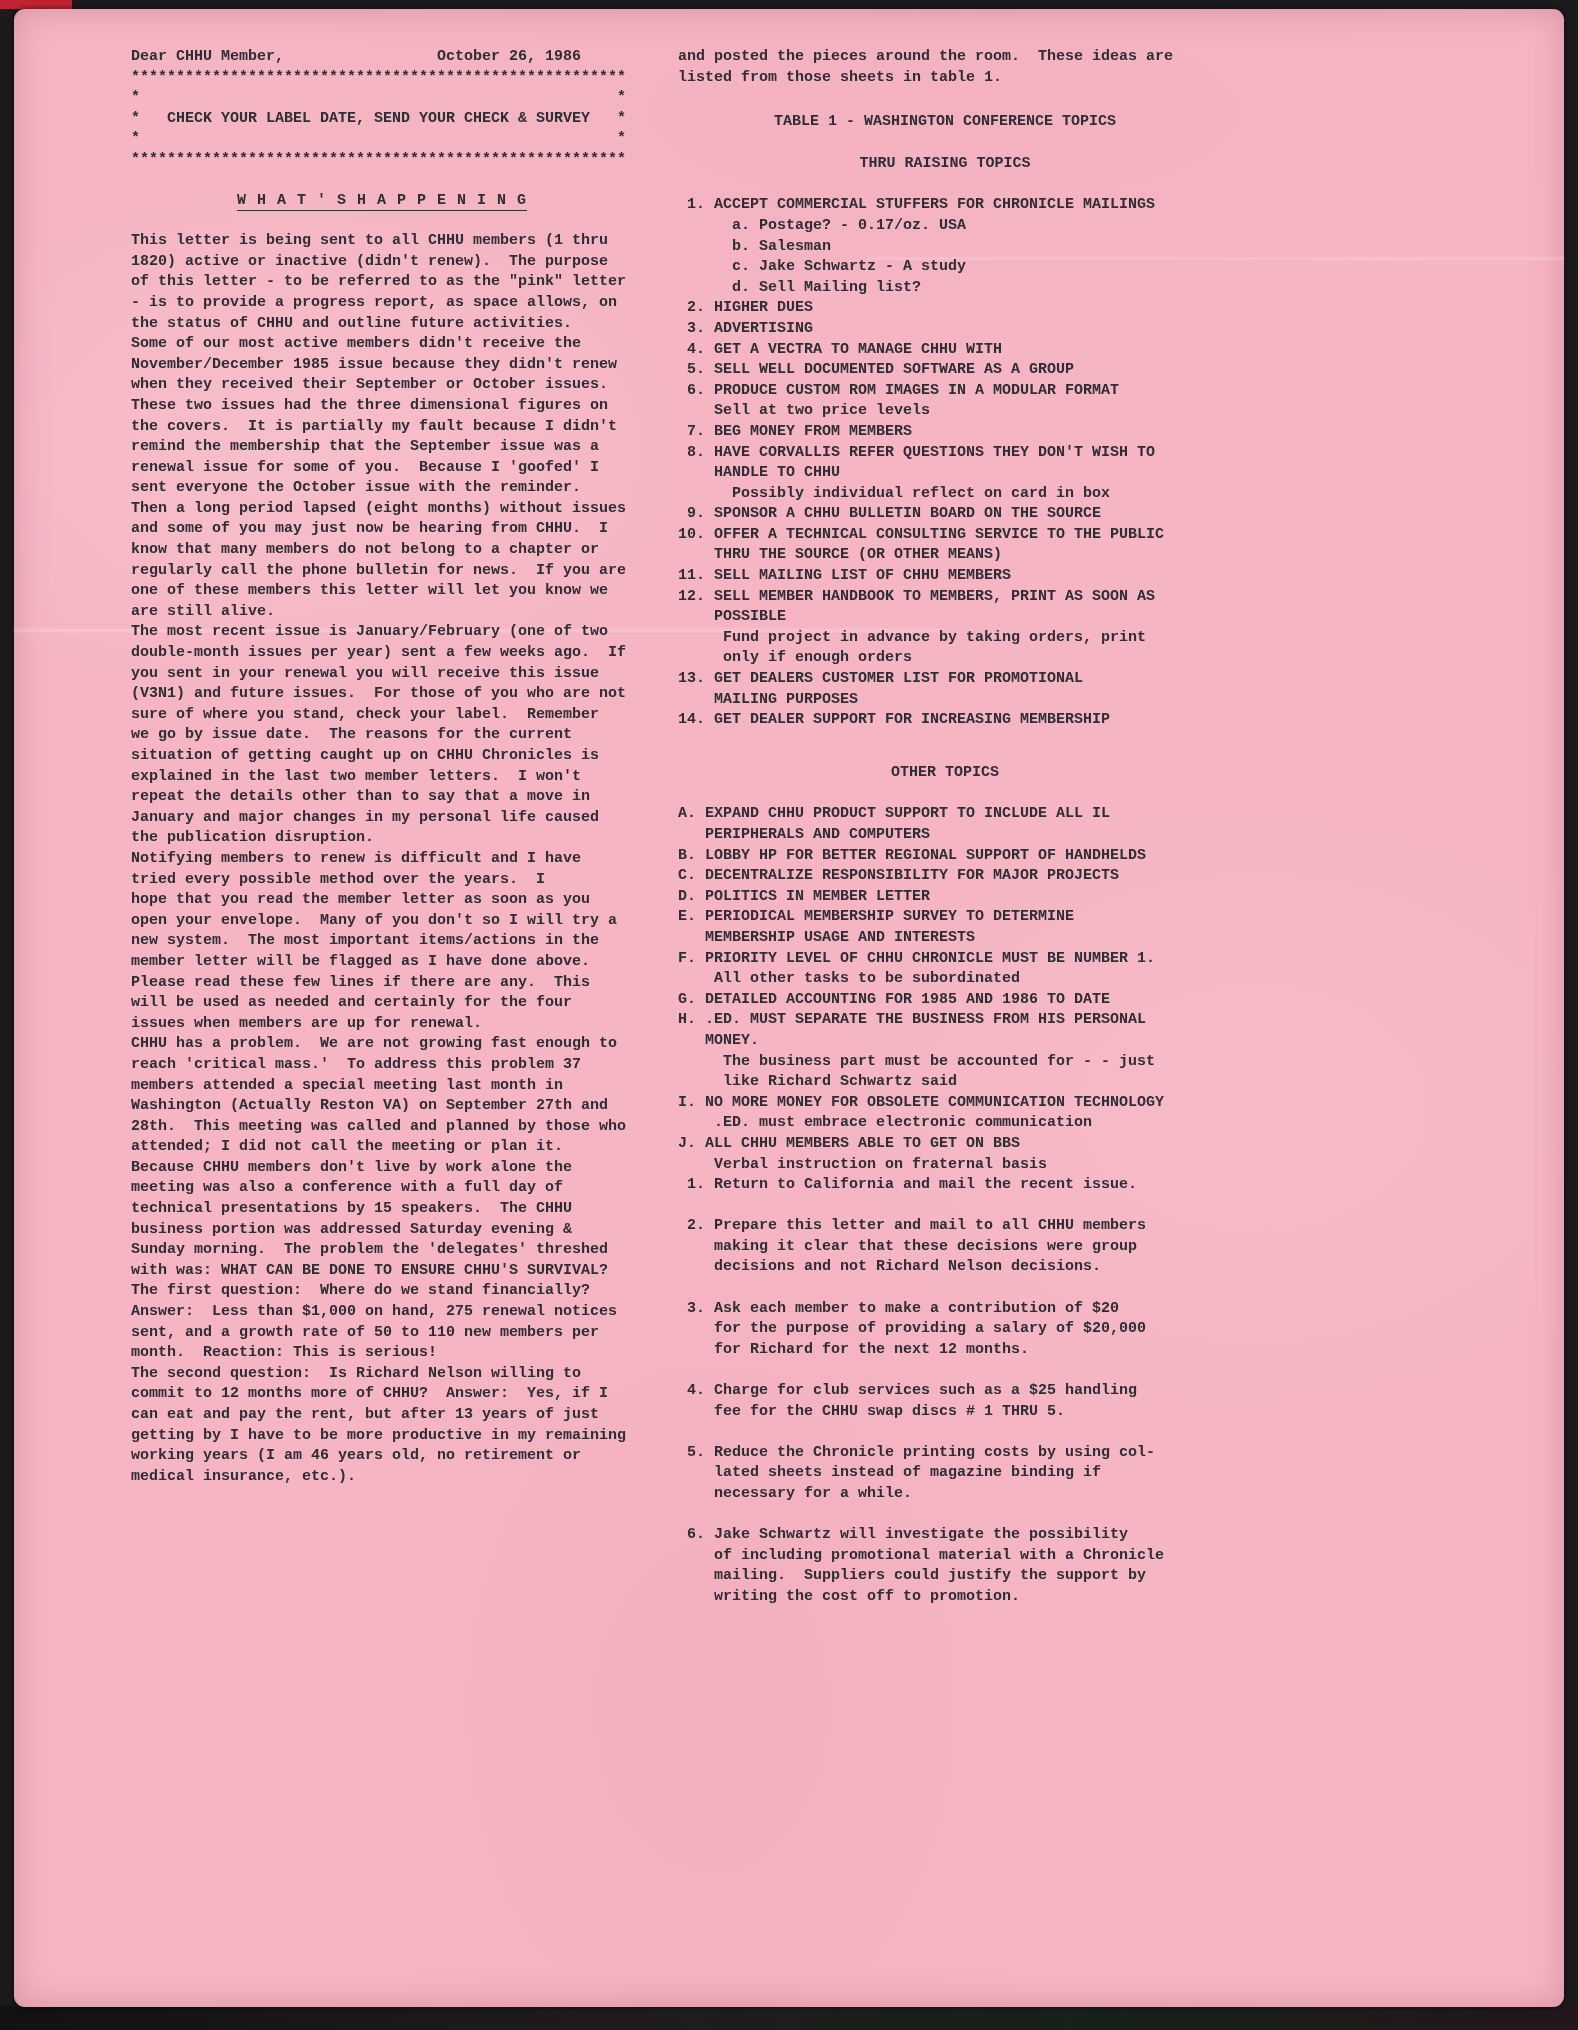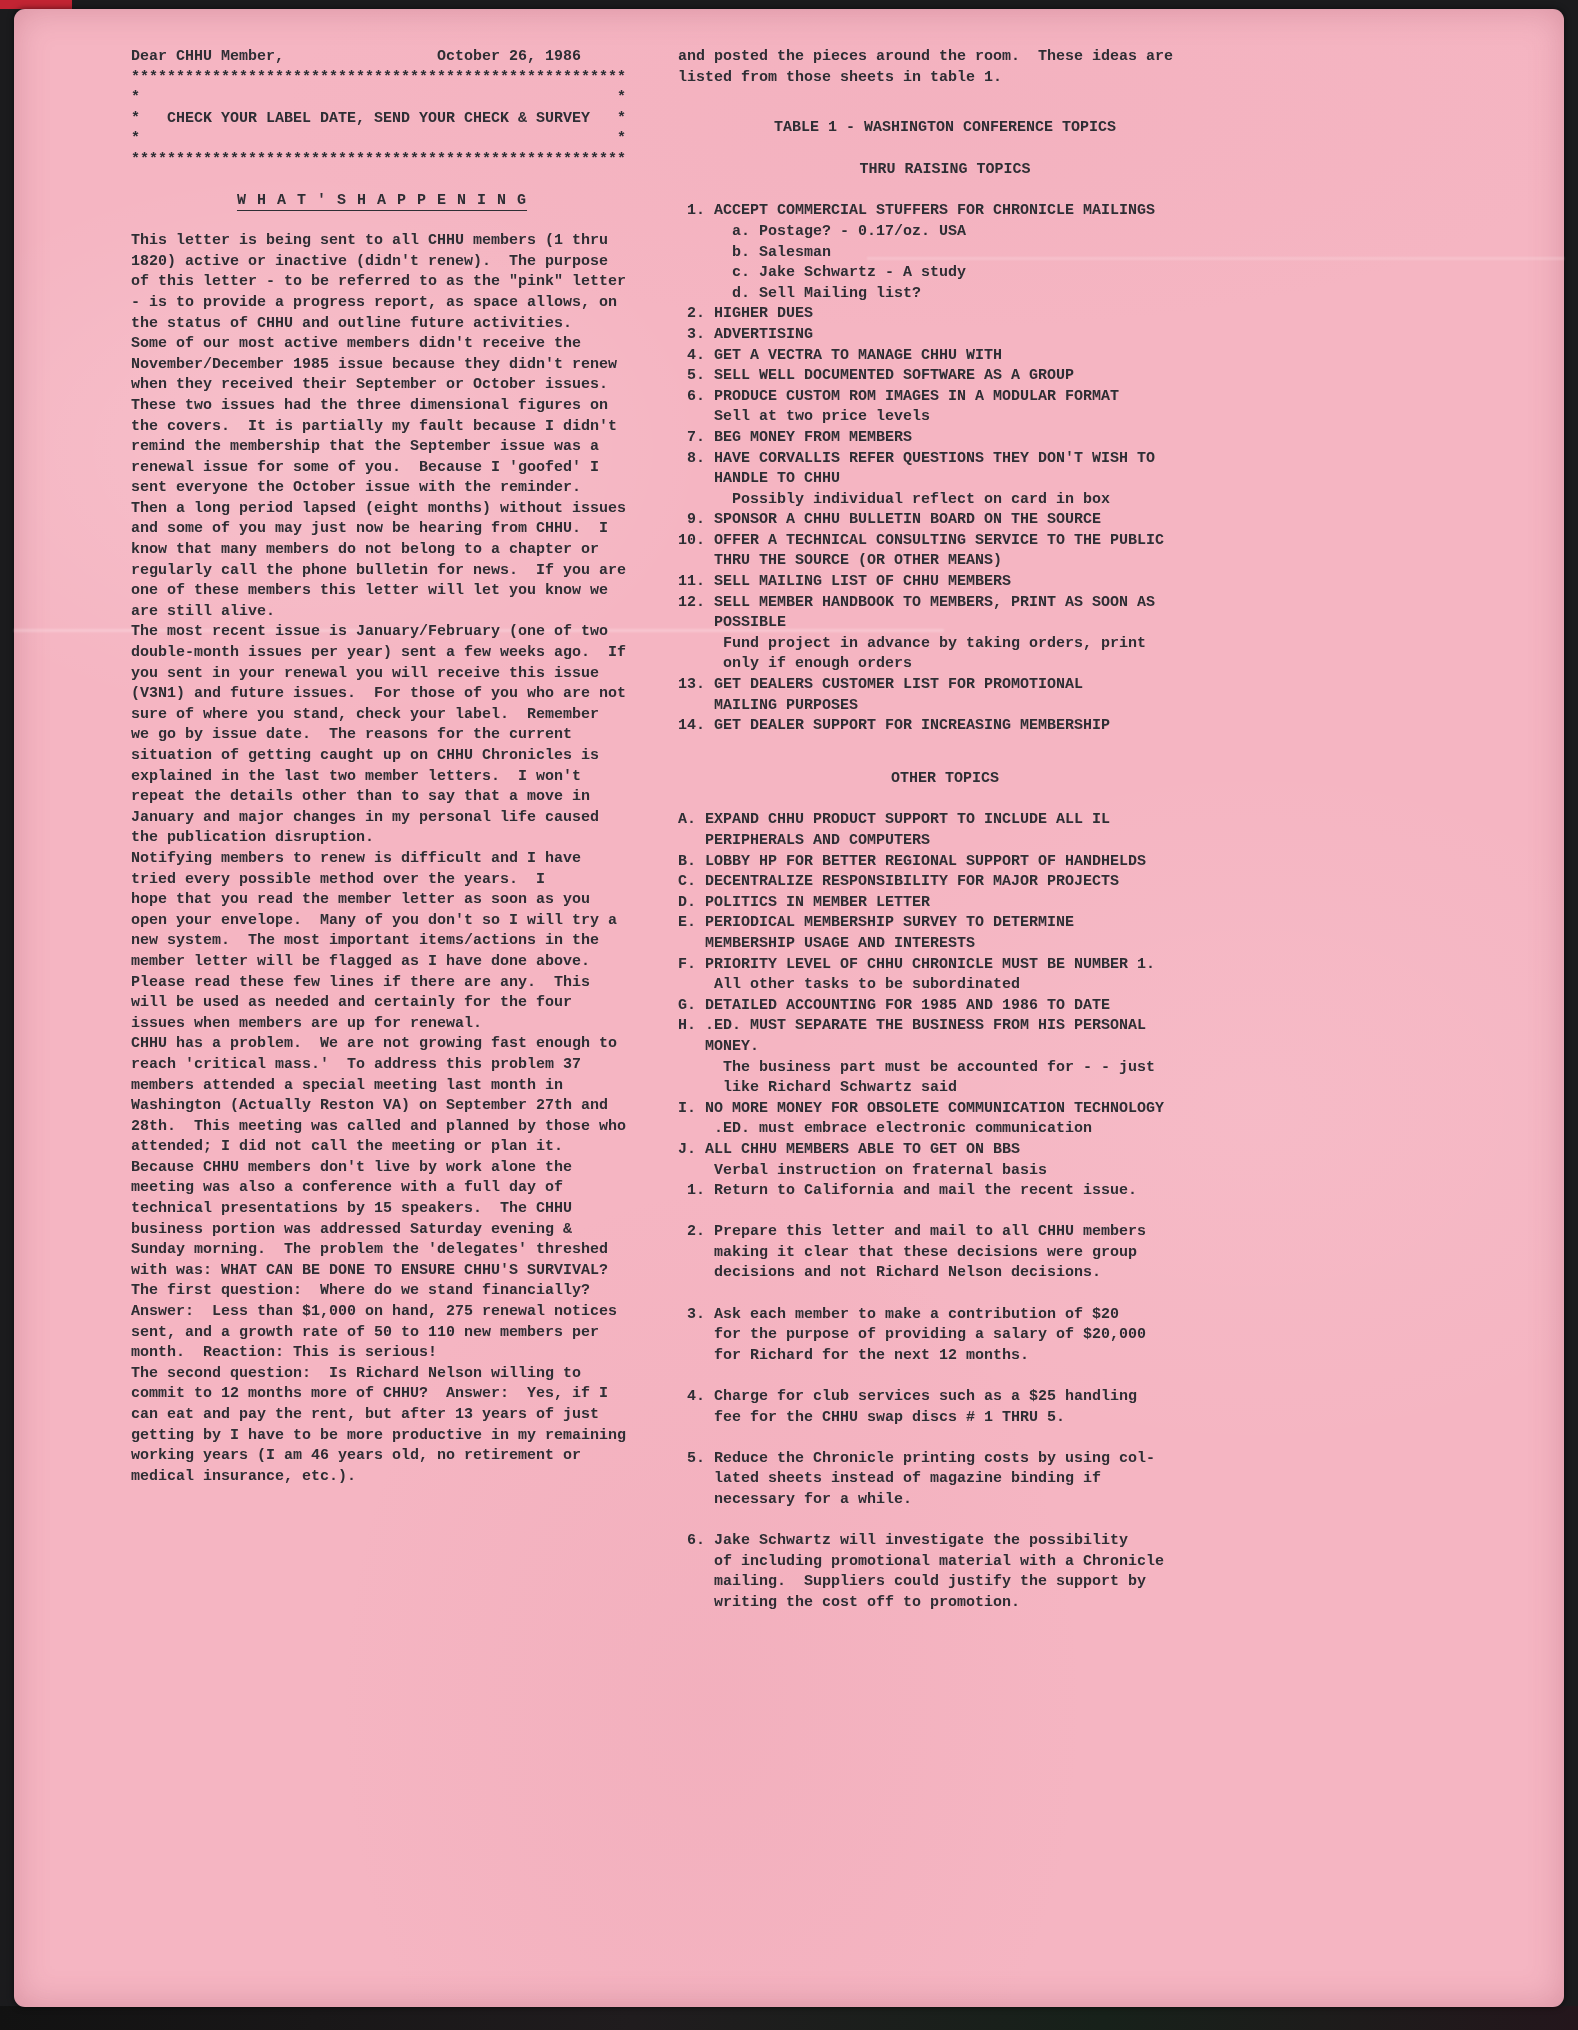--- a/index.html
+++ b/index.html
@@ -43,21 +43,21 @@
     font-size:15px; line-height:20.6px; font-weight:700; color:#2e2e34;
   }
   pre.mono { margin:0; white-space:pre; }
   .para { margin:0 0 21px 0; }
   .letter-head { display:flex; justify-content:space-between; padding-right:52px; }
   .banner { margin:22px 0 18px 0; }
   .heading-wrap { text-align:center; margin:20px 0 20px 0; }
   .heading { text-decoration:underline; text-underline-offset:6px; letter-spacing:1px; }
   .center-line { text-align:center; margin:0 0 21px 0; white-space:pre; }
   .mt-big { margin-top:32px; }
-  .mt-med { margin-top:30px; }
+  .mt-med { margin-top:24px; }
 </style>
 </head>
 <body>
 
 <div class="viewport">
   <div class="edge-red"></div>
   <div class="edge-bottom"></div>
 
   <div class="paper">
     <div class="crease"></div>

